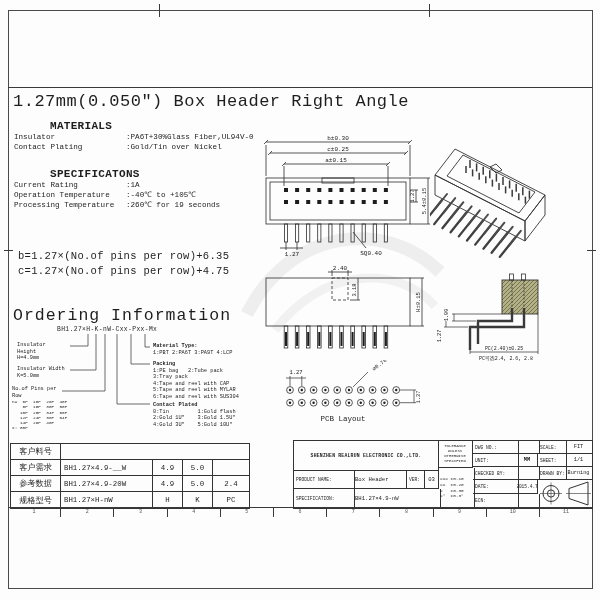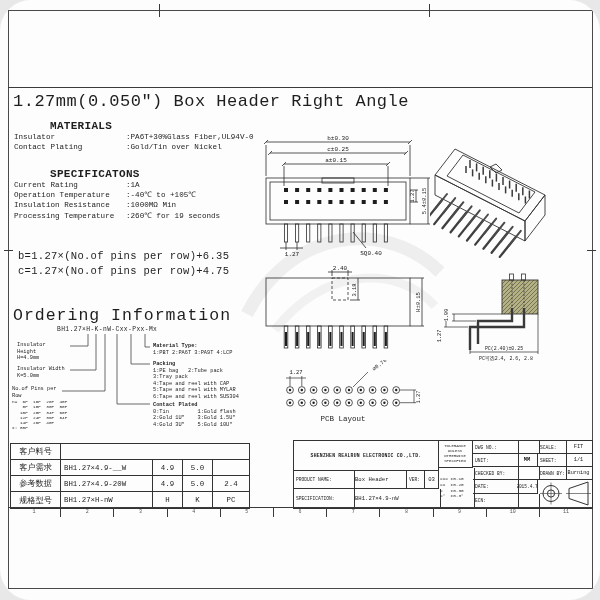--- a/index.html
+++ b/index.html
@@ -1,17 +1,17 @@
 <!DOCTYPE html>
 <html><head>
 <meta charset="utf-8">
 <style>
   html,body{margin:0;padding:0;background:#e8e8e8;}
   .page{position:relative;width:600px;height:600px;background:#fdfdfd;overflow:hidden;
-        font-family:"Liberation Mono","DejaVu Sans Mono",monospace;color:#1e1e1e;border-radius:31px;}
+        font-family:"Liberation Mono","DejaVu Sans Mono",monospace;color:#1e1e1e;}
   .abs{position:absolute;}
   .pre{white-space:pre;}
   .line{position:absolute;background:#3a3a3a;}
   .frame{position:absolute;border:1px solid #4a4a4a;}
   .title{font-size:17px;letter-spacing:.5px;}
   .sec-h{font-size:11px;font-weight:bold;letter-spacing:.3px;padding-left:36px;}
   .kv{font-size:7.6px;line-height:10.2px;display:flex;}
   .kv .k{width:112px;}
   .formula{font-size:10.5px;line-height:15px;letter-spacing:.3px;}
   .ord-h{font-size:16.5px;letter-spacing:1px;}
@@ -78,24 +78,20 @@
     <div class="sec-h">SPECIFICATONS</div>
     <div class="kv">
         <span class="k">Current Rating</span>
         <span>:1A</span>
       </div>
     <div class="kv">
         <span class="k">Operation Temperature</span>
         <span>:-40℃ to +105℃</span>
       </div>
     <div class="kv">
-        <span class="k">Insulation Resistance</span>
-        <span>:1000MΩ Min</span>
-      </div>
-    <div class="kv">
         <span class="k">Processing Temperature</span>
         <span>:260℃ for 19 seconds</span>
       </div>
   </div>
 
   <div class="abs" style="left:18px;top:249px;">
     <div class="formula">b=1.27×(No.of pins per row)+6.35</div>
     <div class="formula">c=1.27×(No.of pins per row)+4.75</div>
   </div>
 

